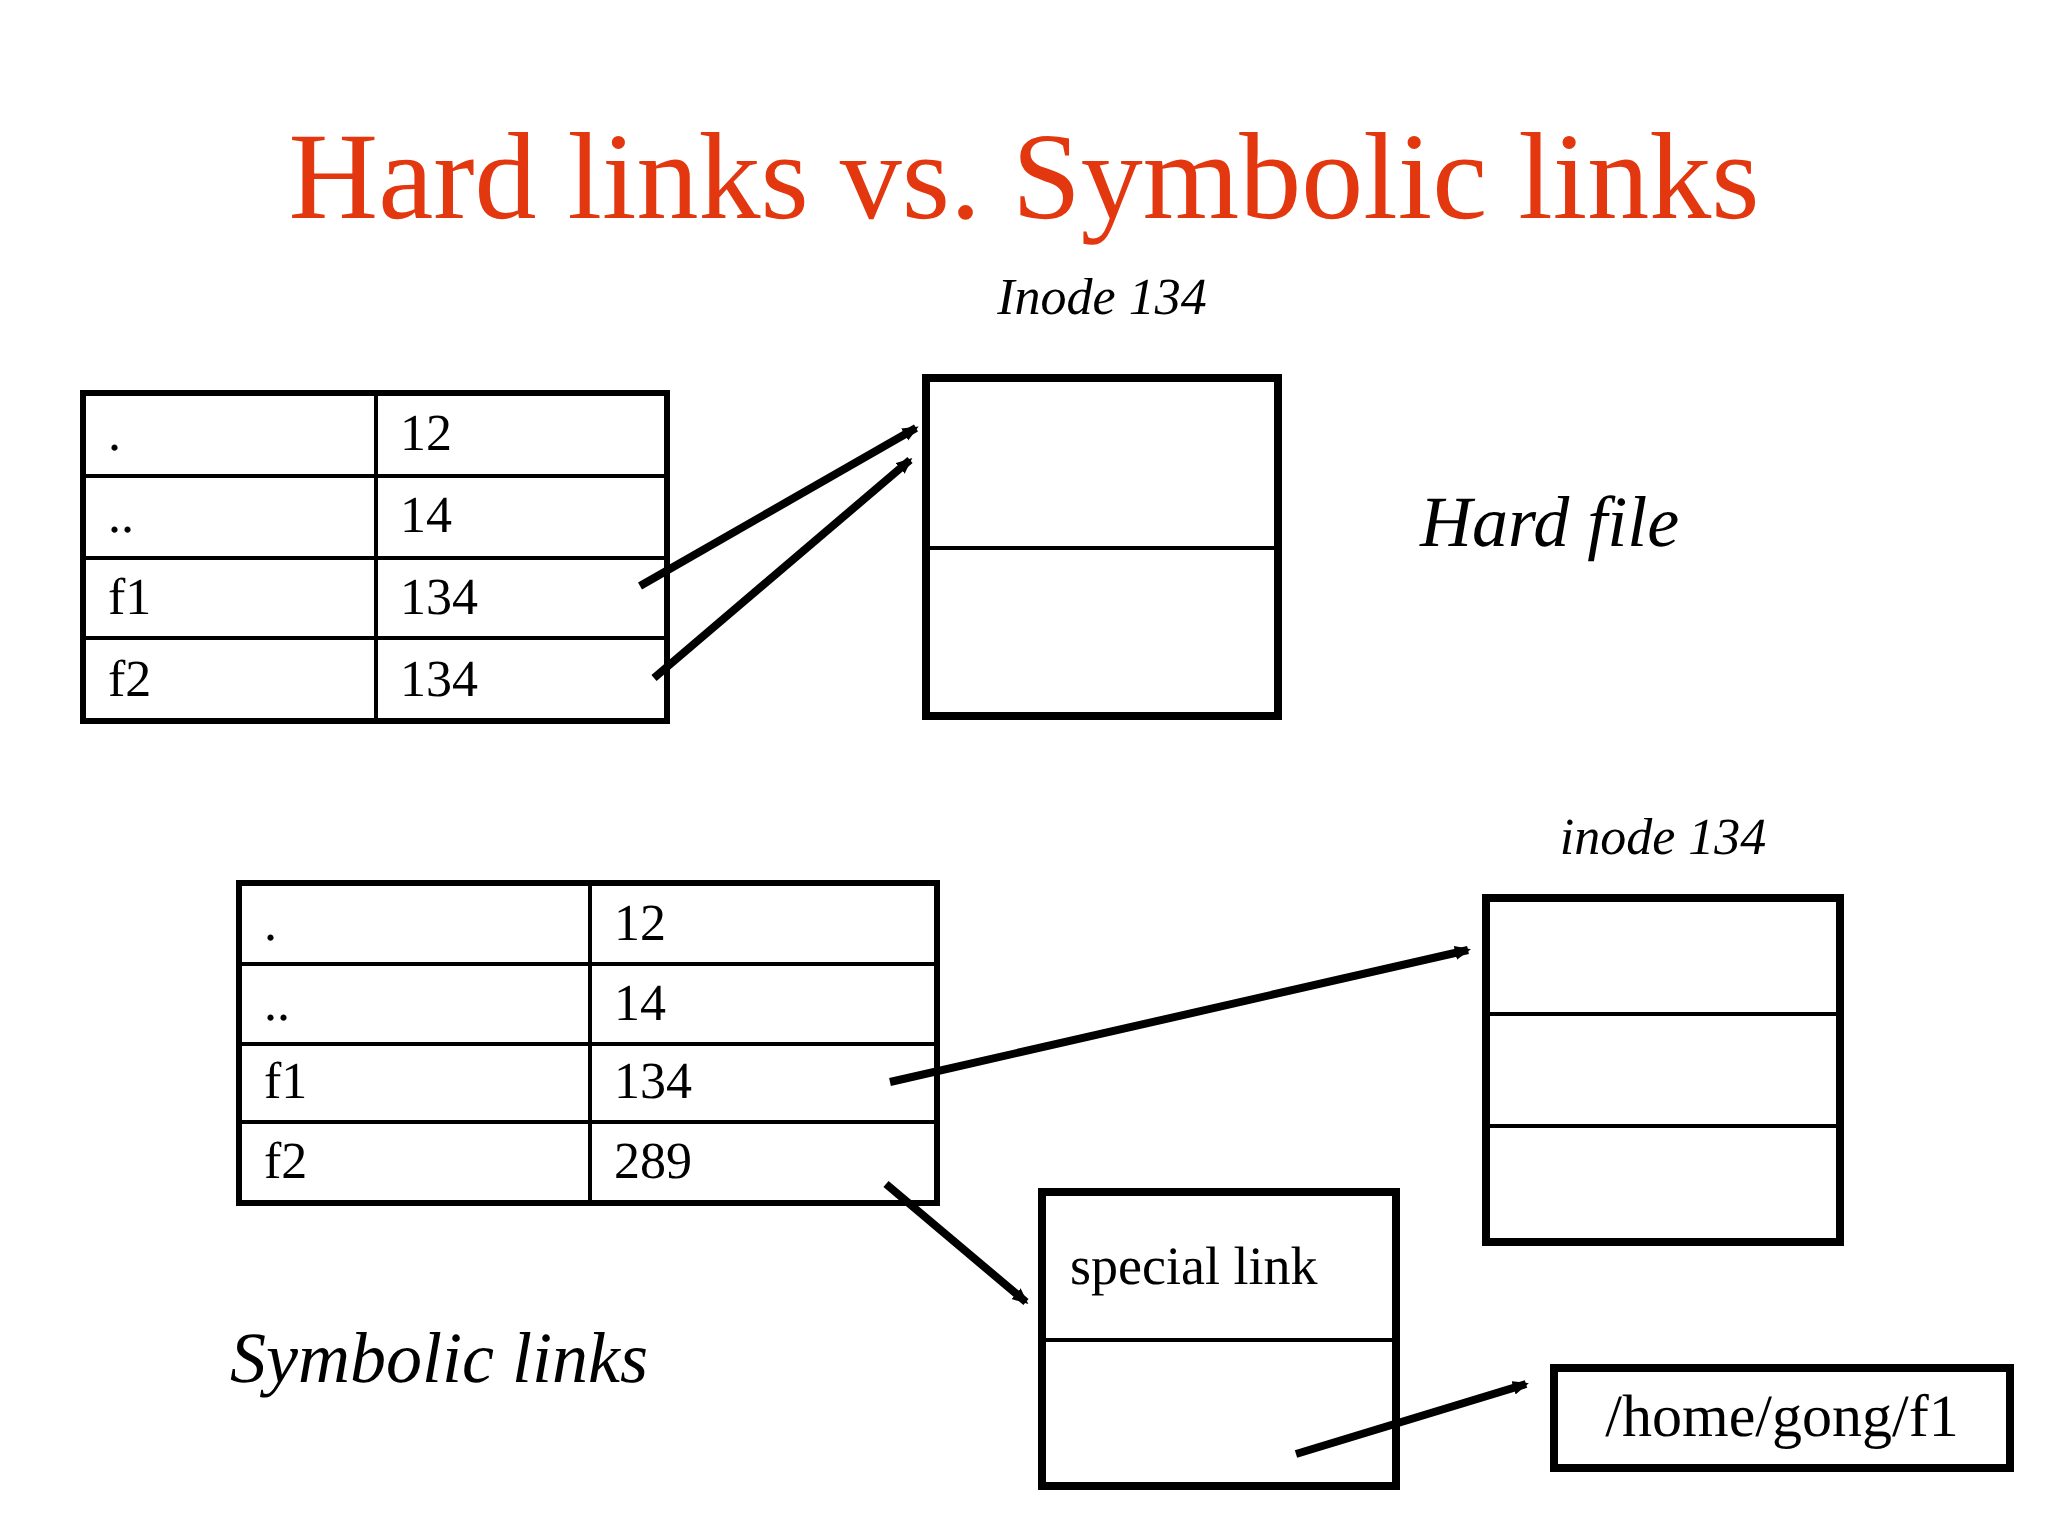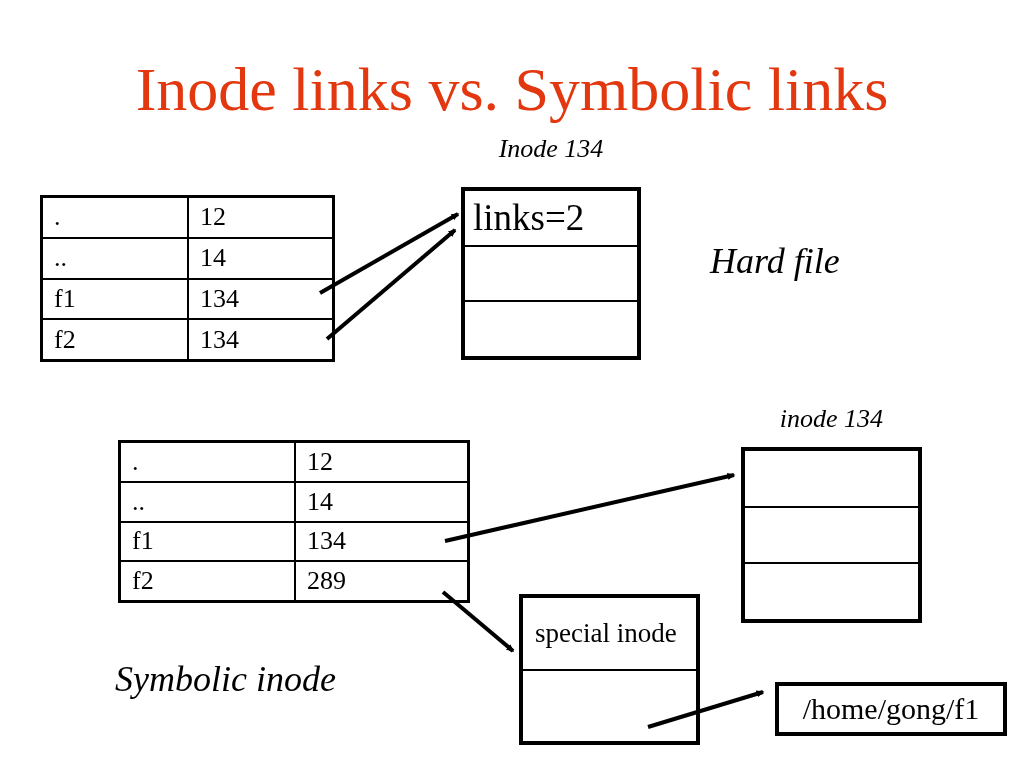--- a/index.html
+++ b/index.html
@@ -83,21 +83,21 @@
     position: absolute;
     left: 0; top: 0;
     pointer-events: none;
   }
 </style>
 </head>
 <body>
 
 <div class="slide">
 
-  <h1 class="title">Inode links vs. Symbolic links</h1>
+  <h1 class="title">Hard links vs. Symbolic links</h1>
 
   <div class="label lbl-inode-top">Inode 134</div>
 
   <div class="dir-table" id="table1">
     <div class="tr">
       <div class="td name">.</div>
       <div class="td val">12</div>
     </div>
     <div class="tr">
       <div class="td name">..</div>
@@ -107,21 +107,20 @@
       <div class="td name">f1</div>
       <div class="td val">134</div>
     </div>
     <div class="tr">
       <div class="td name">f2</div>
       <div class="td val">134</div>
     </div>
   </div>
 
   <div class="stack-box" id="inode1">
-    <div class="row head">links=2</div>
     <div class="row"></div>
     <div class="row"></div>
   </div>
 
   <div class="label lbl-hard-link">Hard file</div>
 
   <div class="dir-table" id="table2">
     <div class="tr">
       <div class="td name">.</div>
       <div class="td val">12</div>
@@ -142,25 +141,25 @@
 
   <div class="label lbl-inode-right">inode 134</div>
 
   <div class="stack-box" id="inode2">
     <div class="row"></div>
     <div class="row"></div>
     <div class="row"></div>
   </div>
 
   <div class="stack-box" id="specialfile">
-    <div class="row">special inode</div>
+    <div class="row">special link</div>
     <div class="row"></div>
   </div>
 
-  <div class="label lbl-symbolic">Symbolic inode</div>
+  <div class="label lbl-symbolic">Symbolic links</div>
 
   <div class="path-box">/home/gong/f1</div>
 
   <svg class="arrows" width="1024" height="768" viewBox="0 0 1024 768">
     <defs>
       <marker id="ah" markerWidth="9" markerHeight="9" refX="6.5" refY="3.5" orient="auto" markerUnits="userSpaceOnUse">
         <path d="M0,0 L8,3.5 L0,7 Z" fill="#000"></path>
       </marker>
     </defs>
     <line x1="320" y1="293" x2="458" y2="214" stroke="#000" stroke-width="4" marker-end="url(#ah)"></line>

